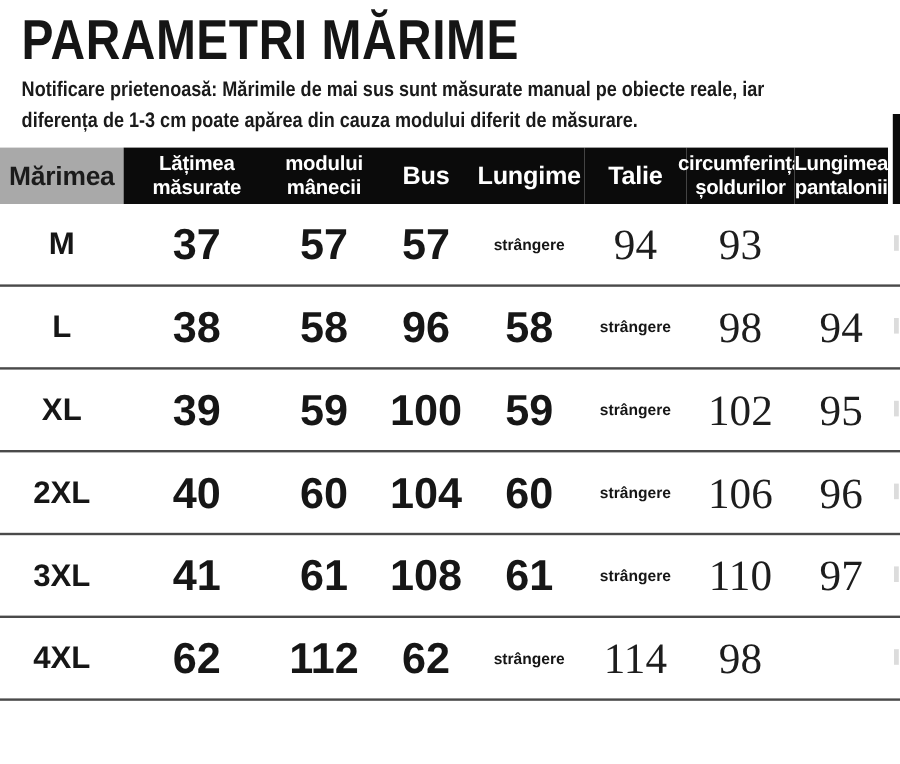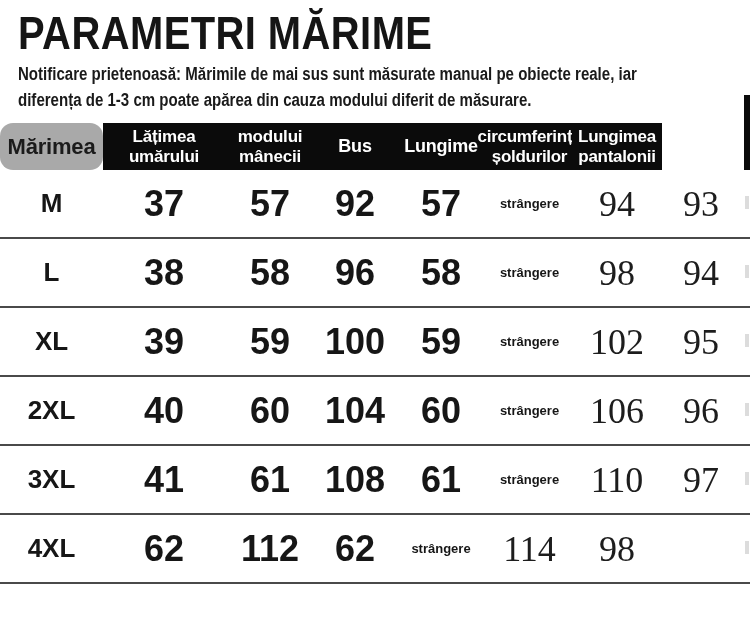--- a/index.html
+++ b/index.html
@@ -20,23 +20,23 @@
   .size-table{position:absolute;left:0;top:123px;width:750px;}
   .thead,.tr{
     display:grid;
     grid-template-columns:103px 122px 90px 80px 92px 85px 90px 78px 10px;
   }
   .thead{height:47px;}
   .th{
     display:flex;align-items:center;justify-content:center;text-align:center;
     background:#0b0b0b;color:#ffffff;font-weight:700;letter-spacing:-.2px;overflow:visible;
   }
-  .th.size{background:#a9a9a9;color:#1b1b1b;font-size:22px;border-radius:13px;}
+  .th.size{background:#a9a9a9;color:#1b1b1b;font-size:22px;}
   .th.two{font-size:17px;line-height:1.12;}
-  .th.one{font-size:18px;text-align:right;}
+  .th.one{font-size:21px;text-align:right;}
   .th.small{font-size:17px;line-height:1.15;letter-spacing:-.3px;}
   .th.filler{background:transparent;}
   .tr{height:67px;border-bottom:2px solid #4a4a4a;position:relative;}
   
   .tr::after{content:"";position:absolute;right:1px;top:26px;width:4px;height:13px;background:#dcdcdc;}
   .td{display:flex;align-items:center;justify-content:center;font-weight:700;color:#161616;}
   .td.size{font-size:26px;}
   .td.num{font-size:36px;}
   .td.waist{font-size:13px;}
   .td.serif{font-family:"Liberation Serif",serif;font-weight:400;font-size:36px;color:#1d1d1d;}
@@ -52,34 +52,34 @@
 
   <div class="notice">
     <div>Notificare prietenoasă: Mărimile de mai sus sunt măsurate manual pe obiecte reale, iar</div>
     <div>diferența de 1-3 cm poate apărea din cauza modului diferit de măsurare.</div>
   </div>
 
   <div class="size-table">
 
     <div class="thead">
       <div class="th size">Mărimea</div>
-      <div class="th two">Lățimea umărului</div>
+      <div class="th two">Lățimea măsurate</div>
       <div class="th two">modului mânecii</div>
       <div class="th one">Bus</div>
       <div class="th one">Lungime</div>
+      <div class="th one">Talie</div>
       <div class="th small">circumferința șoldurilor</div>
       <div class="th small">Lungimea pantalonii</div>
       <div class="th filler"></div>
     </div>
 
     <div class="tr">
       <div class="td size">M</div>
       <div class="td num">37</div>
       <div class="td num">57</div>
-      <div class="td num">92</div>
       <div class="td num">57</div>
       <div class="td waist">strângere</div>
       <div class="td serif">94</div>
       <div class="td serif">93</div>
       <div></div>
     </div>
 
     <div class="tr">
       <div class="td size">L</div>
       <div class="td num">38</div>

